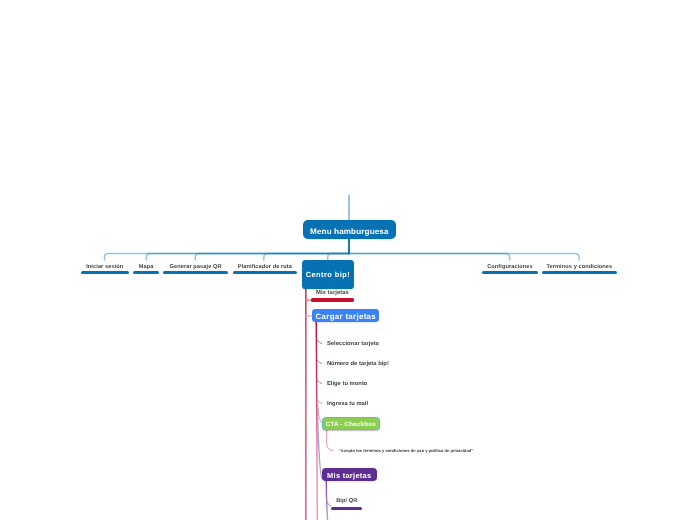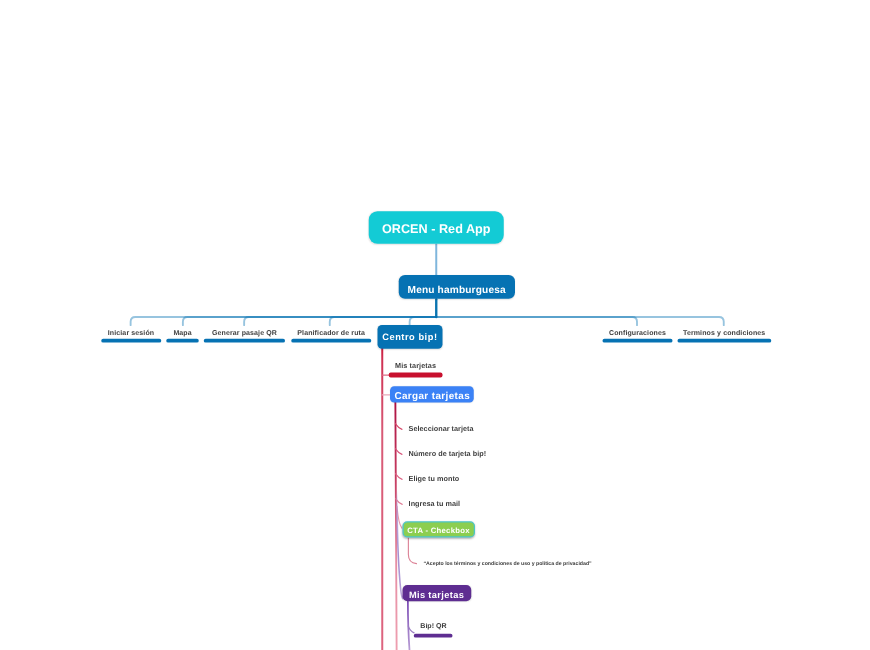--- a/index.html
+++ b/index.html
@@ -18,22 +18,22 @@
         box-shadow:0 0.4px 1.1px rgba(0,0,0,0.10);}
   .leaf{position:absolute;box-sizing:border-box;white-space:nowrap;z-index:3;}
   .leaf .lbl{position:absolute;left:50%;transform:translate(-50%,0) translateZ(0);bottom:5px;
              color:#3f3f3f;font-weight:bold;}
   .leaf .ul{position:absolute;left:0;right:0;bottom:0;height:3px;border-radius:1.6px;}
   .plain{position:absolute;white-space:nowrap;color:#3f3f3f;font-weight:bold;z-index:3;}
 
   .root{left:295px;top:169.3px;width:108px;height:26.2px;background:#13CBD5;
         font-size:10.1px;letter-spacing:0.03px;border-radius:7px;padding-top:2.4px;}
   .menu{left:302.9px;top:219.9px;width:92.9px;height:19.5px;background:#0672B3;
-        font-size:8.1px;letter-spacing:0.13px;border-radius:5px;padding-top:2.8px;margin-left:16px;}
-  .centro{left:302.2px;top:259.7px;width:51.5px;height:19px;background:#0672B3;
+        font-size:8.1px;letter-spacing:0.13px;border-radius:5px;padding-top:2.8px;}
+  .centro{left:302.2px;top:259.7px;width:51.5px;height:29px;background:#0672B3;
         font-size:7.4px;letter-spacing:0.44px;border-radius:3.6px;padding-top:0.6px;}
 
   .leaf .ul{background:#0672B3;}
   .leaf{height:20px;}
   .b0{left:80.7px;top:253.8px;width:48.2px;}
   .b1{left:133.2px;top:253.8px;width:25.8px;}
   .b2{left:163.4px;top:253.8px;width:64.4px;}
   .b3{left:233.1px;top:253.8px;width:63.7px;}
   .b5{left:482.4px;top:253.8px;width:55.2px;}
   .b6{left:542.1px;top:253.8px;width:74.5px;}
@@ -113,23 +113,20 @@
       <path d="M316.5 378.9 C317.7 380.4 318.3 382.3 321.7 383.5" stroke="#DC6384" stroke-width="0.9"></path>
       <path d="M316.6 398.9 C317.8 400.4 318.4 402.3 321.8 403.5" stroke="#E07C96" stroke-width="0.9"></path>
       <path d="M317.6 405 C318.2 412 318.6 418.5 321.5 422.5" stroke="#E799AE" stroke-width="0.9"></path>
       <path d="M326.7 430.4 L326.7 443.5 C326.7 447.5 328.8 450.4 333.2 450.9" stroke="#DC8296" stroke-width="0.9"></path>
       <path d="M317.6 392 C317.6 420 318.3 450 320.6 472 C321 475.5 321.4 477.5 322.2 479" stroke="url(#purplefade)" stroke-width="1.25"></path>
       <path d="M326.3 481.2 C326.3 500 326.6 506 327.6 520" stroke="url(#purpledown)" stroke-width="1.4"></path>
       <path d="M326.6 500.8 C327.3 503 328.1 504.8 331.3 506.3" stroke="#9A7BC0" stroke-width="0.9"></path>
     </g>
   </svg>
 
-  <div class="pill root">
-    <span>ORCEN - Red App</span>
-  </div>
 
   <div class="pill menu">
     <span>Menu hamburguesa</span>
   </div>
 
   <div class="leaf b0">
     <span class="lbl">Iniciar sesión</span>
     <span class="ul"></span>
   </div>
   <div class="leaf b1">

